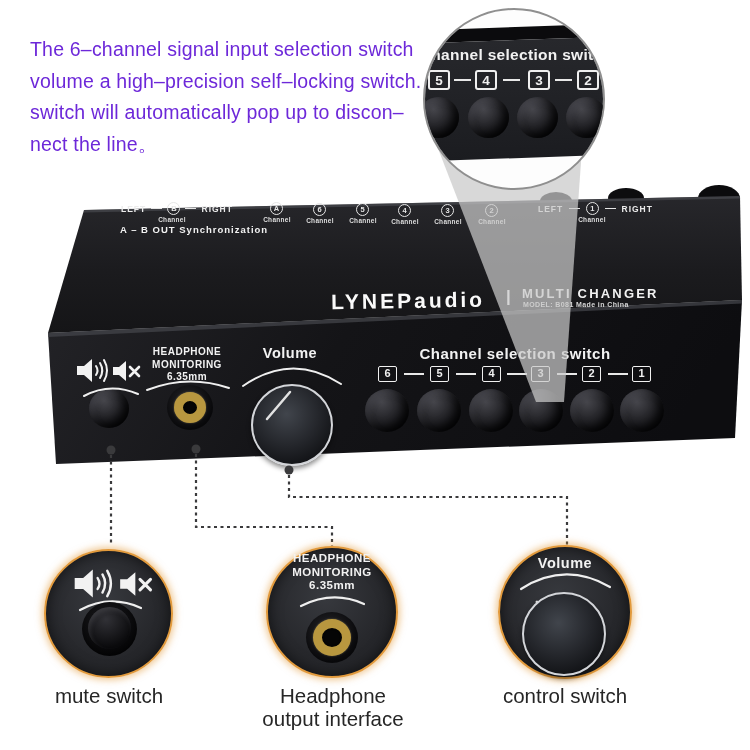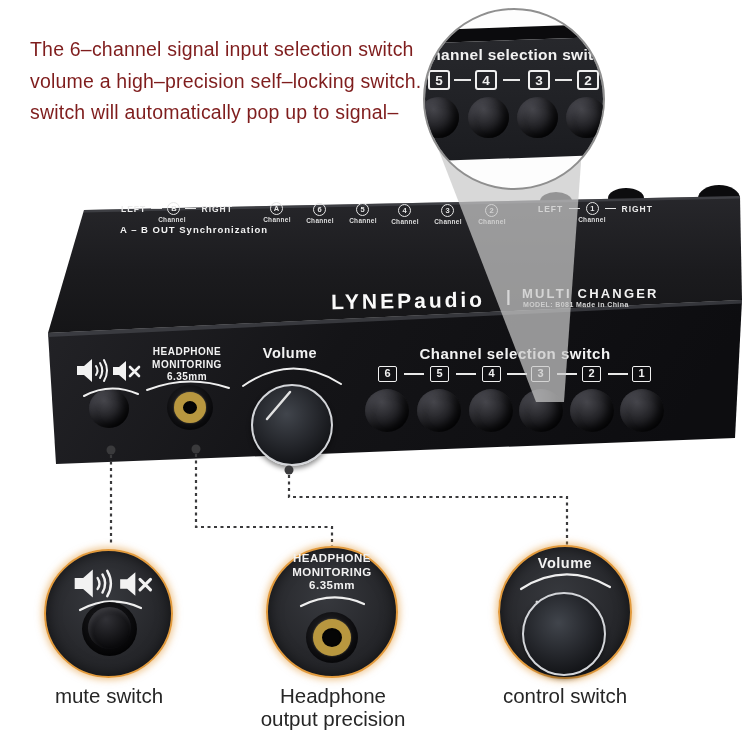--- a/index.html
+++ b/index.html
@@ -3,21 +3,21 @@
 <meta charset="utf-8">
 <style>
   html,body{margin:0;padding:0;background:#ffffff;}
   #stage{position:relative;width:750px;height:750px;background:#ffffff;overflow:hidden;
          font-family:"Liberation Sans","DejaVu Sans",sans-serif;}
   .abs{position:absolute;}
   .svgl{position:absolute;left:0;top:0;pointer-events:none;}
 
   
   .desc{left:30px;top:34px;width:430px;font-size:19.5px;line-height:31.6px;
-        color:#7f1d1d;letter-spacing:.2px;}
+        color:#6d28d9;letter-spacing:.2px;}
 
   
   .tp{color:#ececec;font-weight:bold;}
   .grp{display:flex;align-items:center;justify-content:space-between;}
   .grp .w{font-size:8.5px;letter-spacing:1px;}
   .dashbar{width:11px;height:1.6px;background:#e6e6e6;}
   .badge{width:13px;height:13px;border:1px solid #e6e6e6;border-radius:50%;
          font-size:7.5px;line-height:12px;text-align:center;color:#e6e6e6;font-weight:bold;box-sizing:border-box;}
   .chword{font-size:6.5px;letter-spacing:.3px;text-align:center;color:#dedede;font-weight:bold;}
   .sync{font-size:9.5px;letter-spacing:1px;color:#f2f2f2;font-weight:bold;}
@@ -72,21 +72,22 @@
      box-shadow:inset 2px 3px 4px rgba(130,130,140,.25);}
 </style>
 </head>
 <body>
 
 <div id="stage">
 
   <div class="abs desc">
     <div>The 6–channel signal input selection switch</div>
     <div>volume a high–precision self–locking switch.</div>
-    <div>switch will automatically pop up to signal–</div>
+    <div>switch will automatically pop up to discon–</div>
+    <div>nect the line。</div>
   </div>
 
   <div class="abs" style="left:540px;top:192px;width:32px;height:18px;border-radius:50%;background:#0e0e10;z-index:5;"></div>
   <div class="abs" style="left:608px;top:188px;width:36px;height:20px;border-radius:50%;background:#0d0d0f;z-index:5;"></div>
   <div class="abs" style="left:698px;top:185px;width:42px;height:27px;border-radius:50%;background:#0b0b0d;z-index:5;"></div>
 
   <svg class="svgl" width="750" height="750" style="z-index:10;">
     <defs>
       <linearGradient id="gTop" x1="0" y1="0" x2="0" y2="1">
         <stop offset="0" stop-color="#27272b"></stop>
@@ -268,19 +269,19 @@
 
   <div class="abs callout" style="left:498px;top:545px;width:134px;height:134px;z-index:65;"></div>
   <div class="abs cohead" style="left:515px;top:555px;width:100px;font-size:14.5px;letter-spacing:.5px;z-index:66;">Volume</div>
   <div class="abs knob" style="left:522px;top:592px;width:84px;height:84px;z-index:66;"></div>
 
   <div class="abs colabel" style="left:28px;top:684px;width:162px;z-index:70;">
     <div>mute switch</div>
   </div>
   <div class="abs colabel" style="left:244px;top:684px;width:178px;z-index:70;">
     <div>Headphone</div>
-    <div>output precision</div>
+    <div>output interface</div>
   </div>
   <div class="abs colabel" style="left:478px;top:684px;width:174px;z-index:70;">
     <div>control switch</div>
   </div>
 
 </div>
 
 </body></html>

